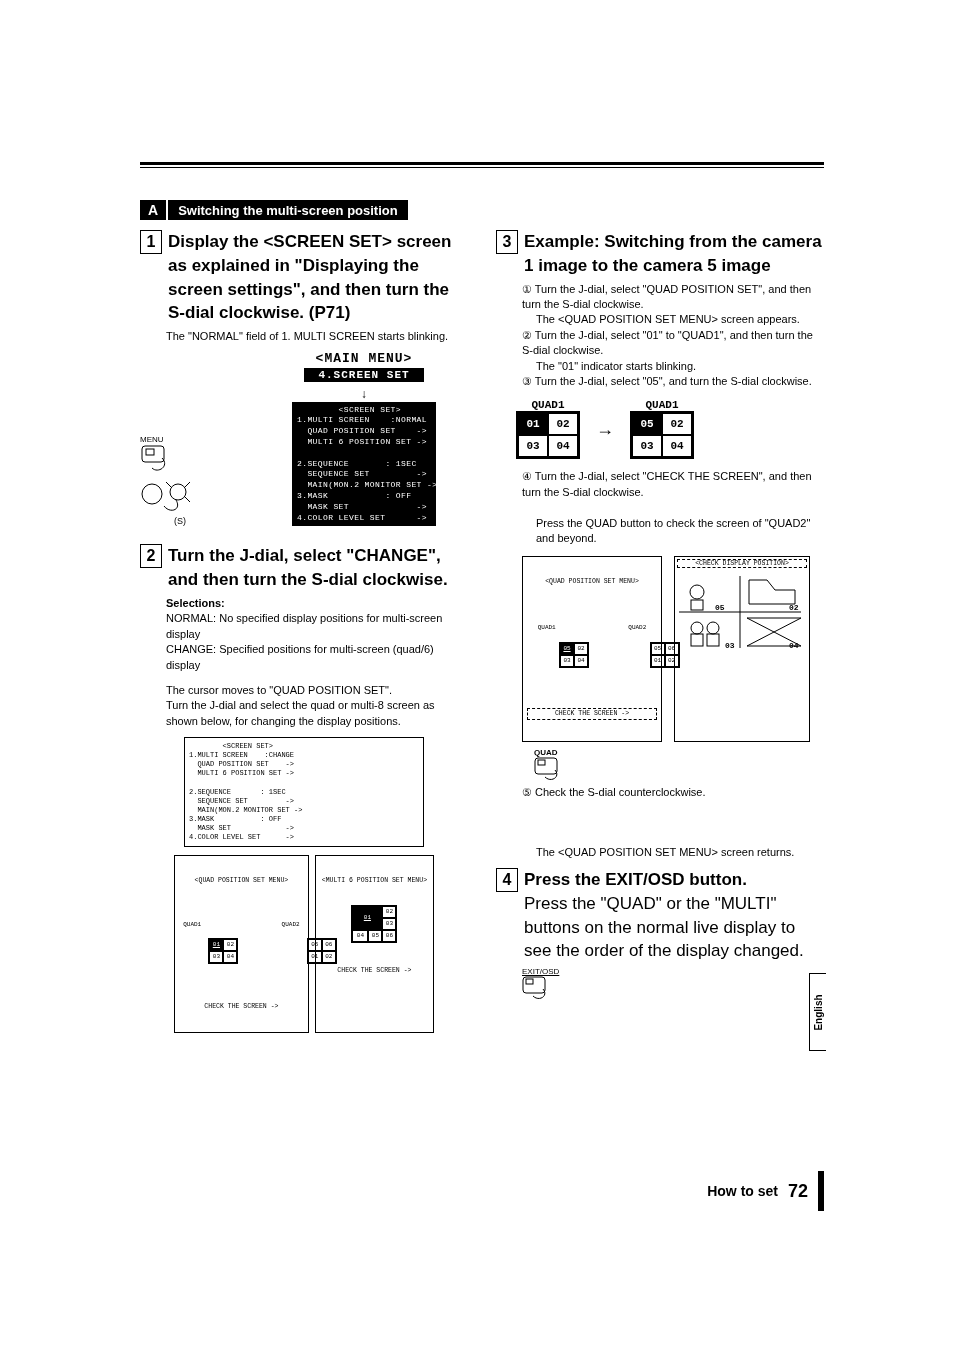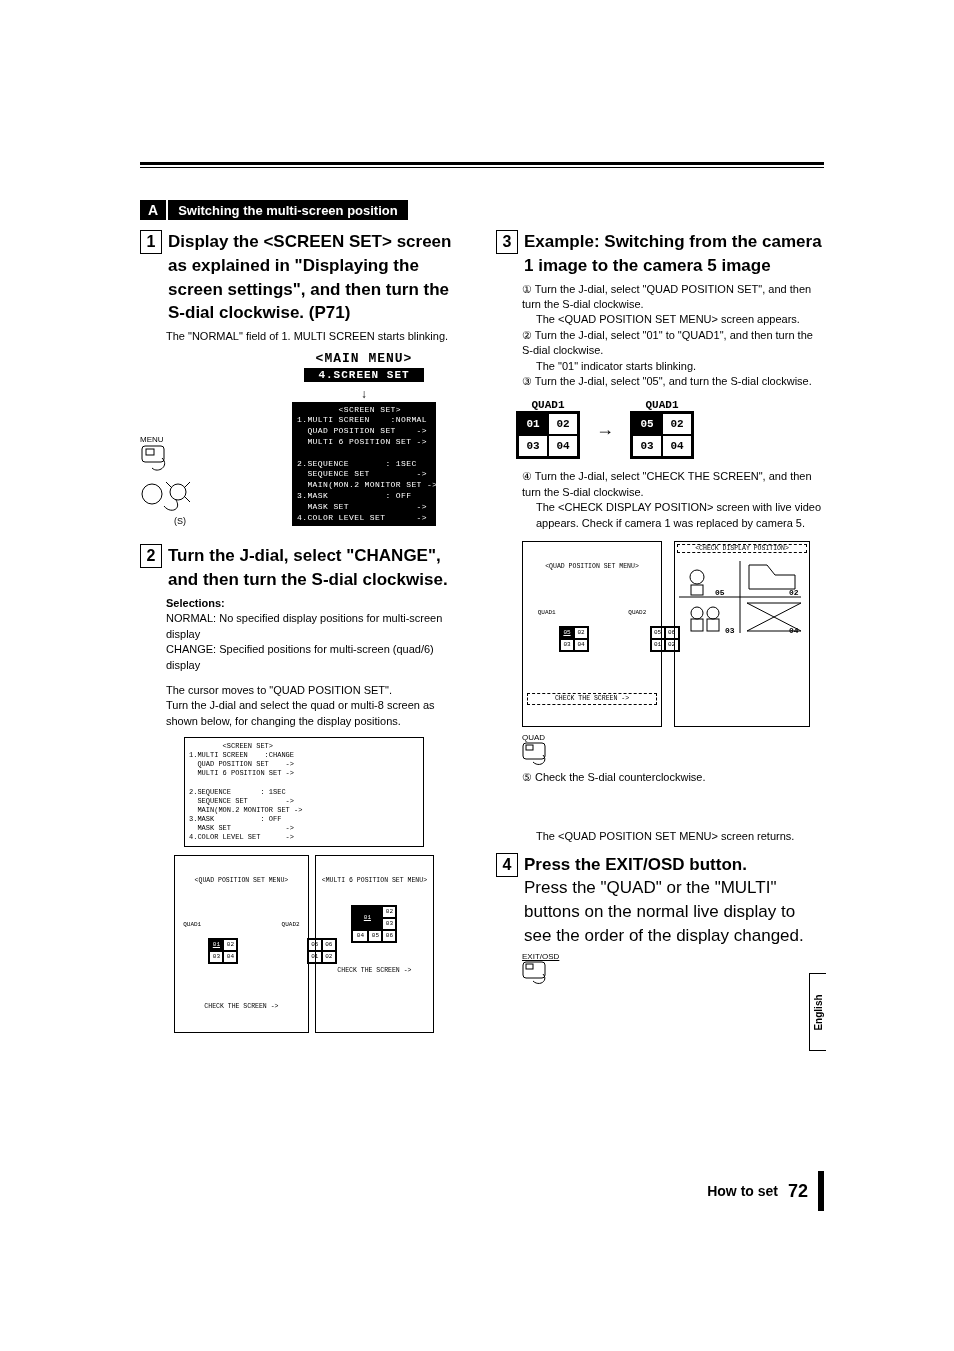--- a/index.html
+++ b/index.html
@@ -361,21 +361,22 @@
             <div class="quad-cell">02</div>
             <div class="quad-cell">03</div>
             <div class="quad-cell">04</div>
           </div>
         </div>
       </div>
 
       <div class="indent">
         <span class="circled">④</span>
         <span class="b">Turn the J-dial, select "CHECK THE SCREEN", and then turn the S-dial clockwise.</span><br>
-        <span style="margin-left:14px;display:inline-block;">The &lt;CHECK DISPLAY POSITION&gt; screen with live video appears. Check if camera 1 was replaced by camera 5.</span><br>
+        <br>
+        <span style="margin-left:14px;display:inline-block;">Press the QUAD button to check the screen of "QUAD2" and beyond.</span>
       </div>
 
       <div style="display:flex;gap:12px;margin:10px 0 6px 26px;">
         <div class="sub-flow" style="width:130px;">
           <div style="text-align:center;">&lt;QUAD POSITION SET MENU&gt;</div>
           <div style="display:flex;gap:4px;justify-content:center;margin-top:4px;">
             <div>
               <div style="text-align:center;font-size:6px;">QUAD1</div>
               <div class="mini-grid">
                 <div class="mini-cell hi">05</div>
@@ -410,21 +411,21 @@
             <rect x="30" y="66" width="12" height="12" fill="none" stroke="#000"></rect>
             <path d="M70 50 L124 78 M70 78 L124 50 M70 50 L124 50 M70 78 L124 78" stroke="#000" fill="none"></path>
             <text x="38" y="42" font-size="8" font-weight="bold" font-family="Courier New">05</text>
             <text x="112" y="42" font-size="8" font-weight="bold" font-family="Courier New">02</text>
             <text x="48" y="80" font-size="8" font-weight="bold" font-family="Courier New">03</text>
             <text x="112" y="80" font-size="8" font-weight="bold" font-family="Courier New">04</text>
           </svg>
         </div>
       </div>
 
-      <div style="margin-left:26px;">
+      <div style="margin-left:38px;font-weight:bold;">
         <div style="font-size:8px;">QUAD</div>
         <svg class="quad-btn-svg">
           <rect x="1" y="1" width="22" height="16" rx="3" fill="none" stroke="#000"></rect>
           <rect x="4" y="3" width="7" height="5" fill="none" stroke="#000"></rect>
           <path d="M21 13 C27 20, 17 26, 11 20" fill="none" stroke="#000"></path>
         </svg>
       </div>
 
       <div class="indent">
         <span class="circled">⑤</span>

